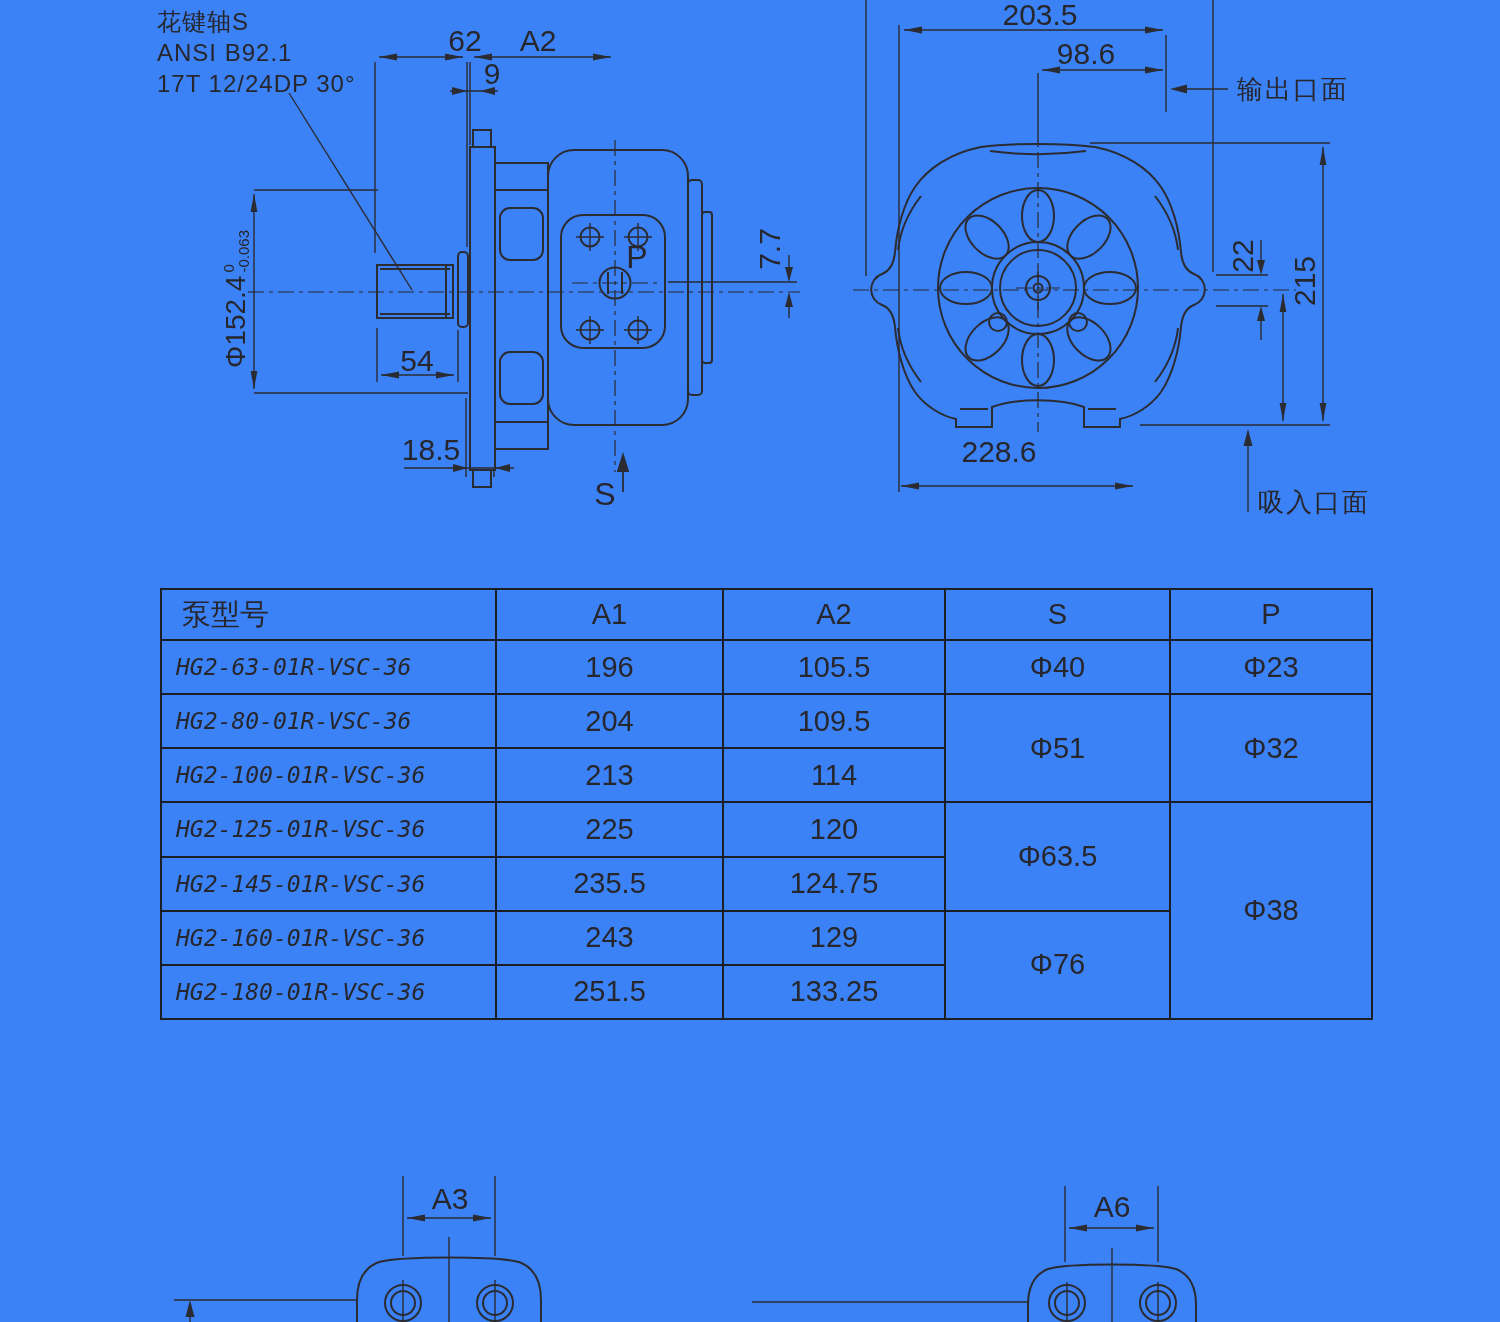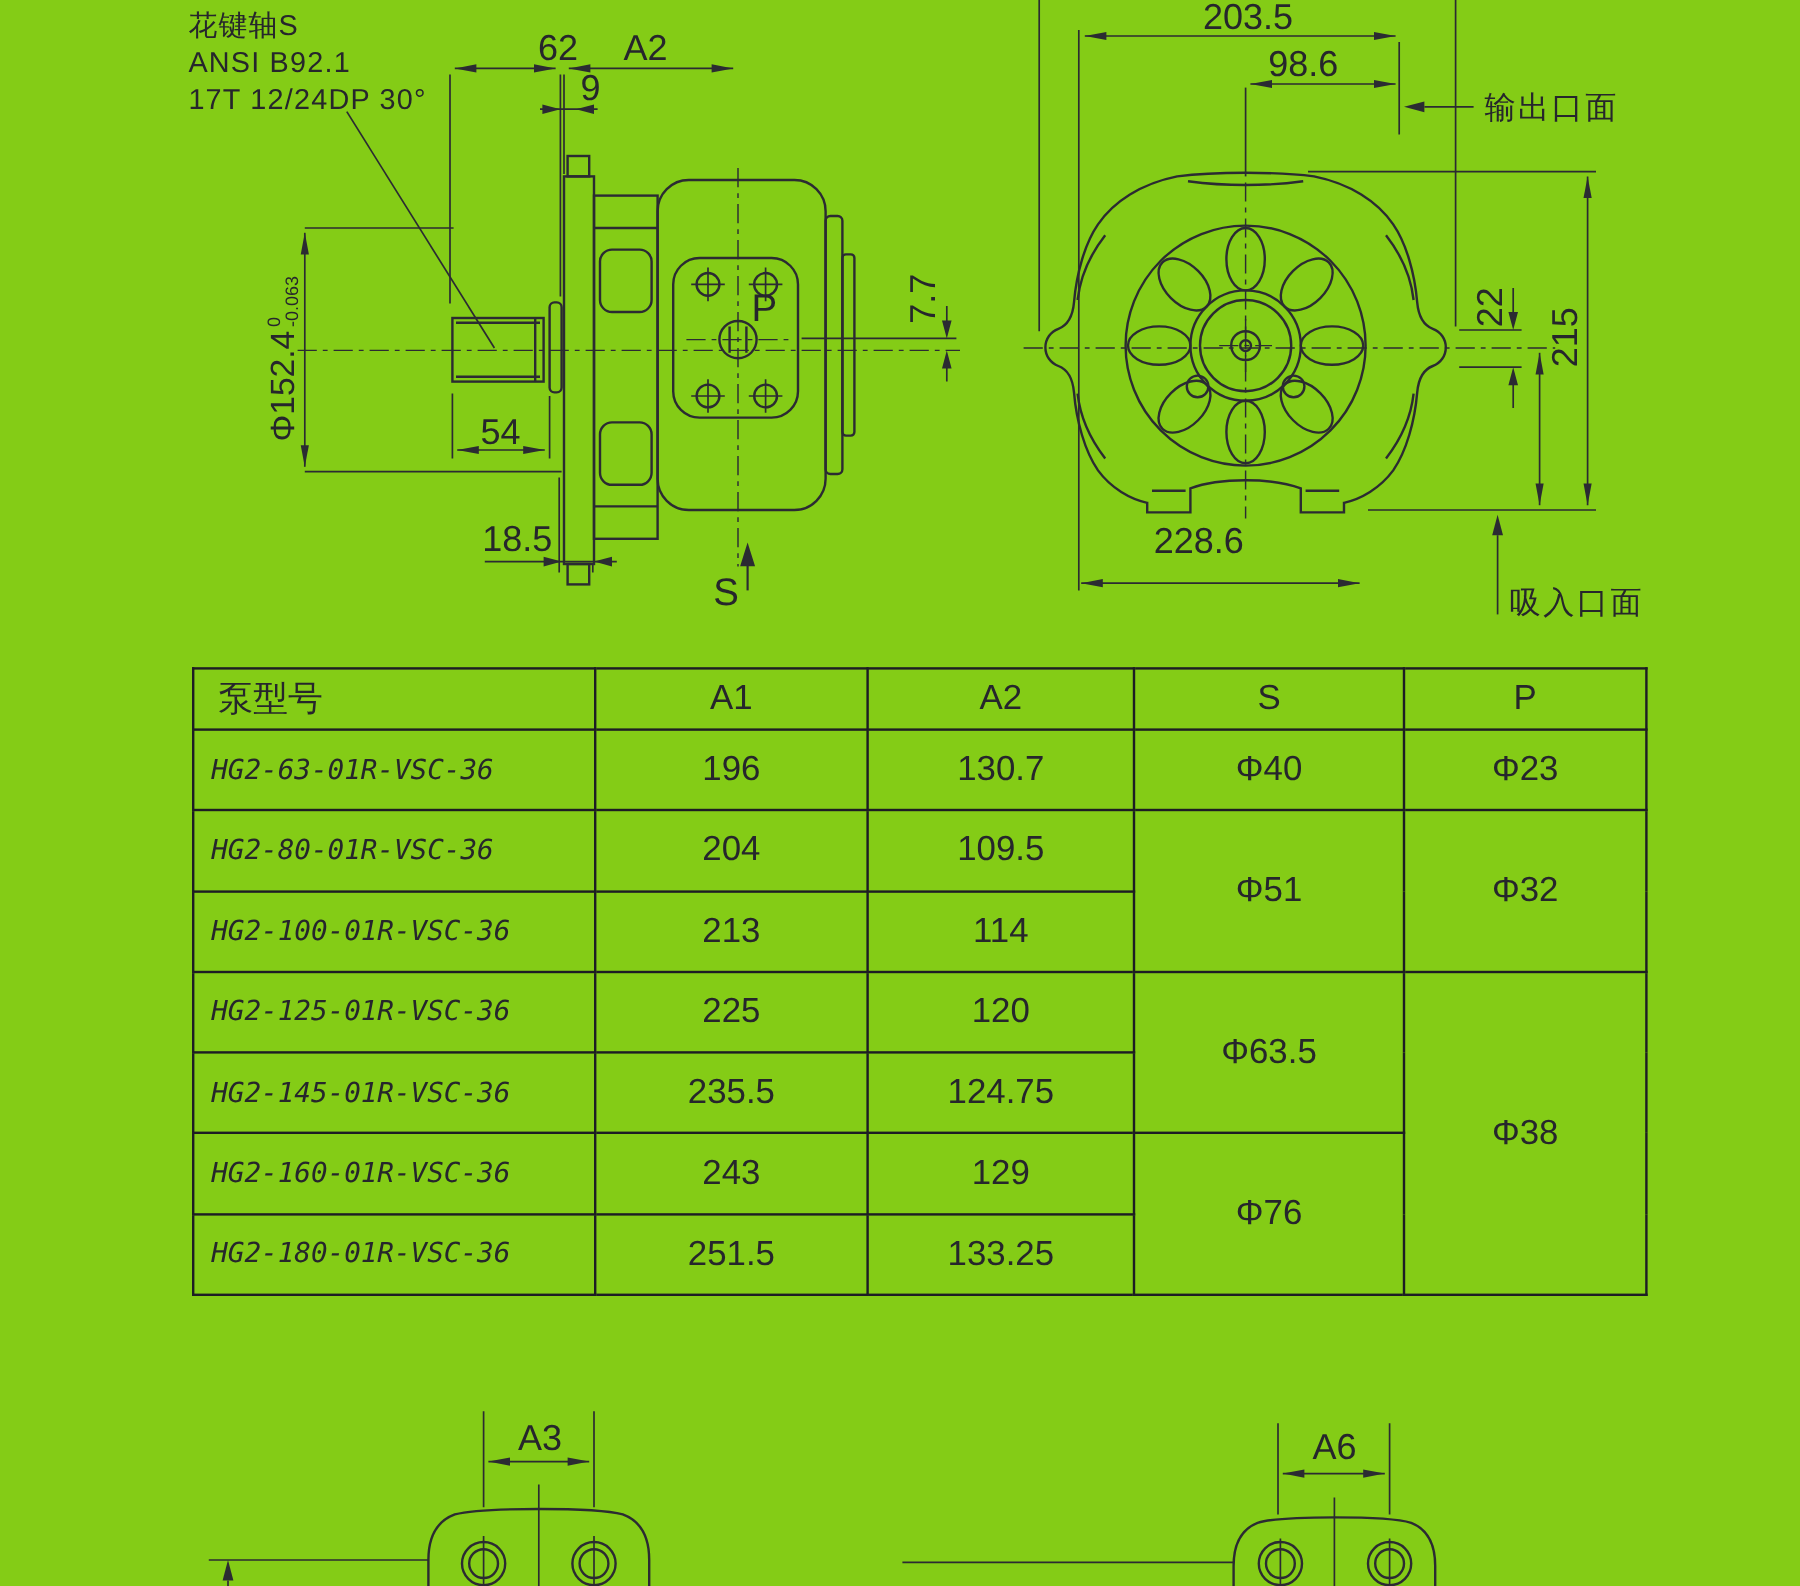--- a/index.html
+++ b/index.html
@@ -1,28 +1,28 @@
 <!DOCTYPE html>
 <html><head>
 <meta charset="utf-8">
 <style>
   html,body{margin:0;padding:0;background:#e4e4ea;}
-  .canvas{position:relative;width:1500px;height:1322px;background:#84cc16;overflow:hidden;
+  .canvas{position:relative;width:1500px;height:1322px;background:#3b82f6;overflow:hidden;
           font-family:"Liberation Sans",sans-serif;color:#26262c;}
   svg.art{position:absolute;left:0;top:0;}
   .txt{position:absolute;white-space:nowrap;color:#26262c;}
   .dim{font-size:30px;transform:translate(-50%,-50%);}
   .rot{transform:translate(-50%,-50%) rotate(-90deg);}
   .note{font-size:24px;line-height:31px;letter-spacing:1px;}
   .cjk{font-size:26px;letter-spacing:2px;}
   .lbl-p{font-size:32px;}
   .heading{font-size:42px;font-weight:700;letter-spacing:3px;color:#050507;}
   .tolwrap{display:flex;align-items:center;gap:3px;font-size:28px;}
   .tolcol{display:flex;flex-direction:column;font-size:15px;line-height:15px;align-items:flex-start;}
-  table.dim-table{position:absolute;left:160px;top:556px;width:1211px;height:524px;
+  table.dim-table{position:absolute;left:160px;top:588px;width:1211px;height:432px;
     border-collapse:collapse;table-layout:fixed;}
   .dim-table th,.dim-table td{border:2px solid #1d1d24;font-weight:normal;
     text-align:center;font-size:29px;color:#26262c;overflow:hidden;}
   .dim-table thead tr{height:51px;}
   .dim-table tbody tr{height:54px;}
   .dim-table th:first-child{text-align:left;padding-left:20px;}
   .dim-table td.model-cell{text-align:left;padding-left:14px;
     font-family:"DejaVu Sans Mono",monospace;font-size:23px;letter-spacing:0;font-style:italic;}
 </style>
 </head>
@@ -225,21 +225,21 @@
       <th>A1</th>
       <th>A2</th>
       <th>S</th>
       <th>P</th>
     </tr>
   </thead>
   <tbody>
         <tr>
           <td class="model-cell">HG2-63-01R-VSC-36</td>
           <td>196</td>
-          <td>130.7</td>
+          <td>105.5</td>
           <td rowspan="1">Φ40</td>
           <td rowspan="1">Φ23</td>
         </tr>
         <tr>
           <td class="model-cell">HG2-80-01R-VSC-36</td>
           <td>204</td>
           <td>109.5</td>
           <td rowspan="2">Φ51</td>
           <td rowspan="2">Φ32</td>
         </tr>

